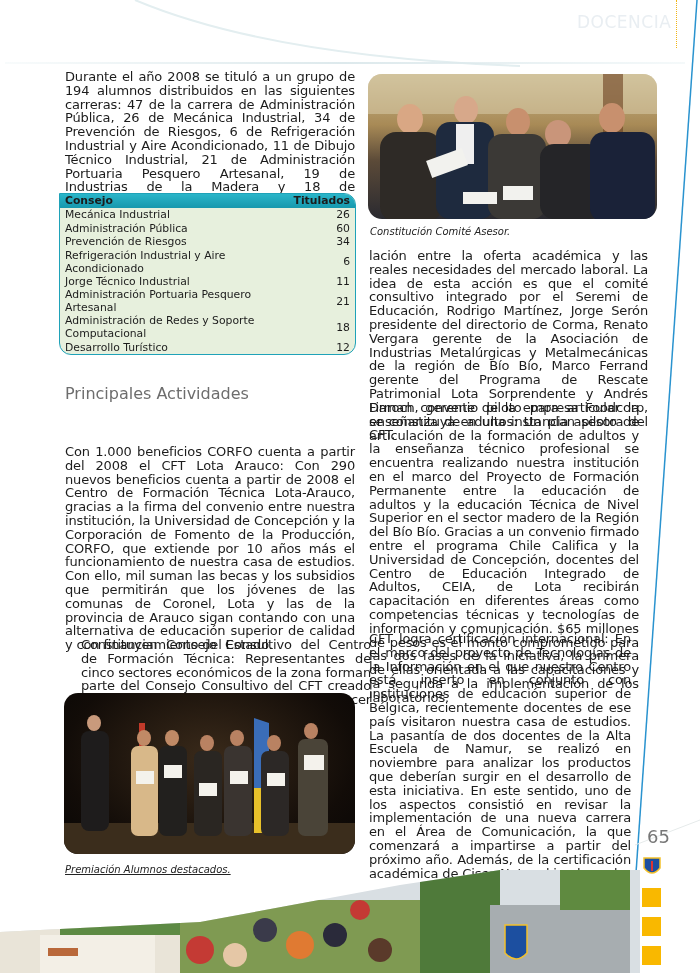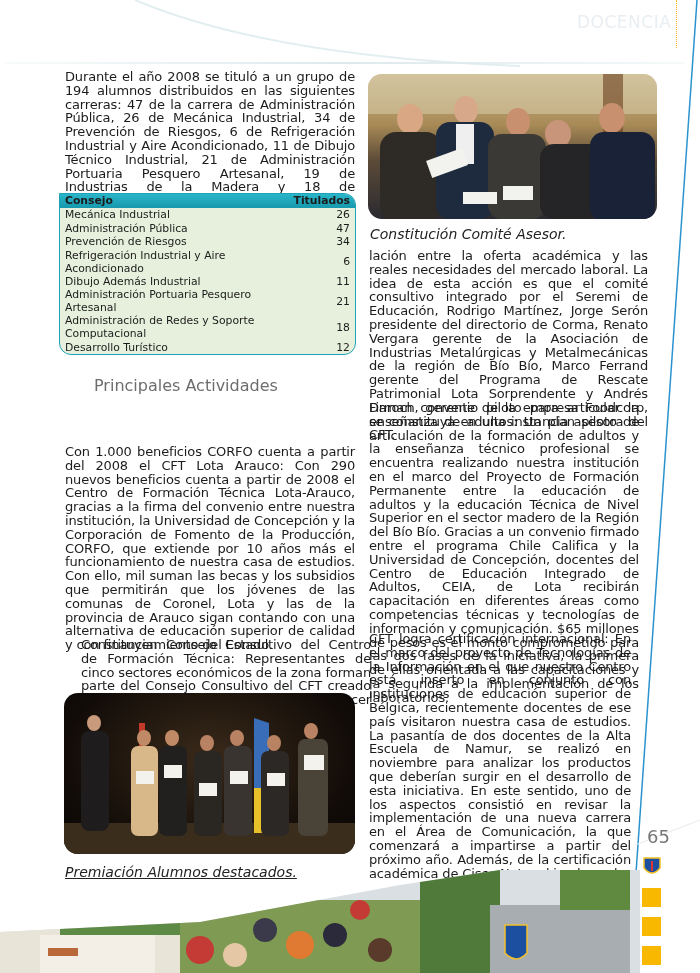--- a/index.html
+++ b/index.html
@@ -4,29 +4,29 @@
 <style>
   html, body { margin:0; padding:0; }
   body { width:700px; height:973px; position:relative; overflow:hidden; background:#ffffff;
          font-family:"DejaVu Sans", sans-serif; color:#222; }
   .abs { position:absolute; }
   .para { font-size:13px; line-height:13.8px; text-align:justify; color:#1c1c1c; letter-spacing:-0.15px; }
   .section-label { position:absolute; left:577px; top:12px; font-size:17px; color:#e9eef2; letter-spacing:0.5px; }
   .dotline { position:absolute; left:676px; top:0; height:48px; border-left:1.5px dotted #f2b616; }
   .topsep { position:absolute; left:5px; right:15px; top:62px; height:2px; background:linear-gradient(to right, rgba(220,235,238,0.2), #dde9ec, rgba(220,235,238,0.3)); }
   .photo { position:absolute; border-radius:14px; overflow:hidden; }
-  .caption { position:absolute; font-style:italic; font-size:14px; color:#222; }
+  .caption { position:absolute; font-style:italic; font-size:10px; color:#222; }
   table.titulados { border-collapse:collapse; width:100%; font-size:10.8px; }
   .tbl-wrap { position:absolute; left:59px; top:193px; width:295px; border:1.5px solid #1fa2b8; border-radius:0 12px 12px 12px; background:#e7f0dd; overflow:hidden; }
   .tbl-head { background:linear-gradient(#2ab5c9,#1798ad); color:#123; font-weight:bold; border-radius:0 12px 0 0; }
   .tbl-head td { padding:1px 5px 0 5px; height:14px; }
   table.titulados td { padding:0 5px; height:13.7px; color:#1c1c1c; }
   table.titulados td.num { text-align:right;margin-left:12px; }
   tr.total td { font-weight:bold; }
-  .heading { position:absolute; left:65px; top:376px; font-size:16px; line-height:20px; color:#6d6d6d; font-weight:normal;margin-left:29px; }
+  .heading { position:absolute; left:65px; top:384px; font-size:16px; line-height:20px; color:#6d6d6d; font-weight:normal; }
   .pagenum { position:absolute; left:647px; top:826px; font-size:18px; color:#777; }
   .sq { position:absolute; left:642px; width:19px; height:19px; background:#f9b800; }
 </style>
 </head>
 <body>
 
 <svg class="abs" style="left:0;top:0" width="700" height="70">
   <path d="M135 0 C 230 40, 360 60, 520 66" stroke="#e3eef0" stroke-width="2" fill="none"></path>
 </svg>
 <div class="topsep"></div>
@@ -46,32 +46,32 @@
         <tr class="tbl-head">
       <td>Consejo</td>
       <td class="num">Titulados</td>
     </tr>
     <tr>
           <td>Mecánica Industrial</td>
           <td class="num">26</td>
         </tr>
     <tr>
           <td>Administración Pública</td>
-          <td class="num">47</td>
+          <td class="num">60</td>
         </tr>
     <tr>
           <td>Prevención de Riesgos</td>
           <td class="num">34</td>
         </tr>
     <tr>
           <td>Refrigeración Industrial y Aire Acondicionado</td>
           <td class="num">6</td>
         </tr>
     <tr>
-          <td>Dibujo Además Industrial</td>
+          <td>Jorge Técnico Industrial</td>
           <td class="num">11</td>
         </tr>
     <tr>
           <td>Administración Portuaria Pesquero Artesanal</td>
           <td class="num">21</td>
         </tr>
     <tr>
           <td>Administración de Redes y Soporte Computacional</td>
           <td class="num">18</td>
         </tr>

